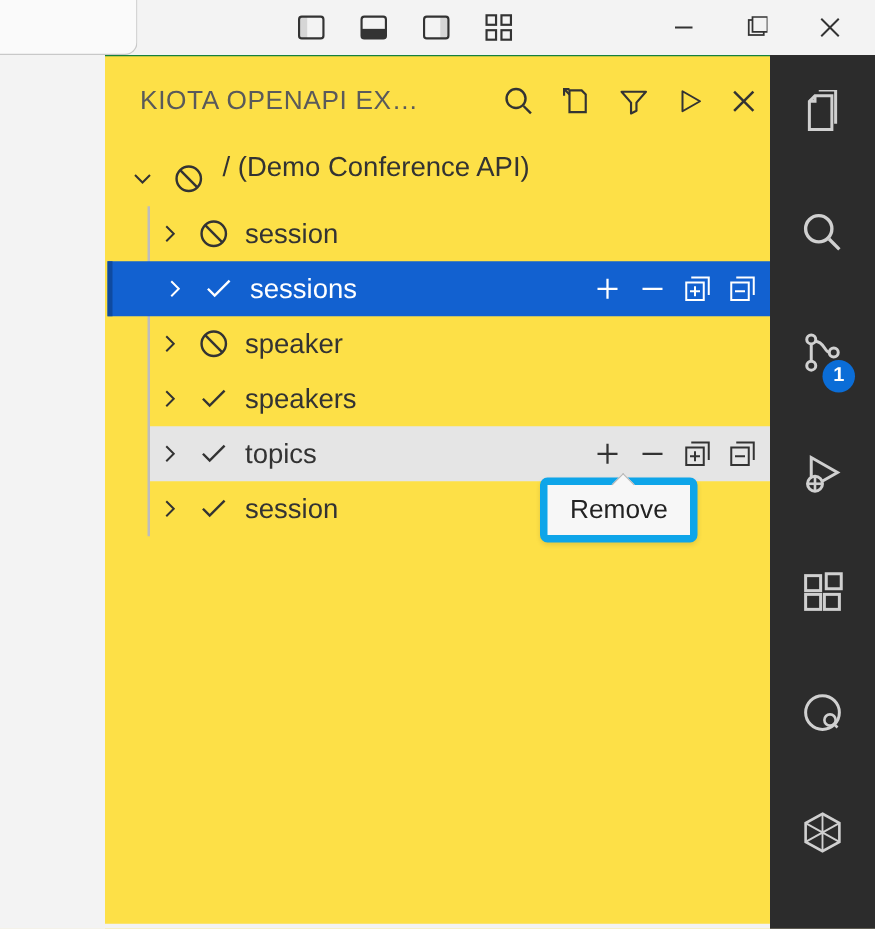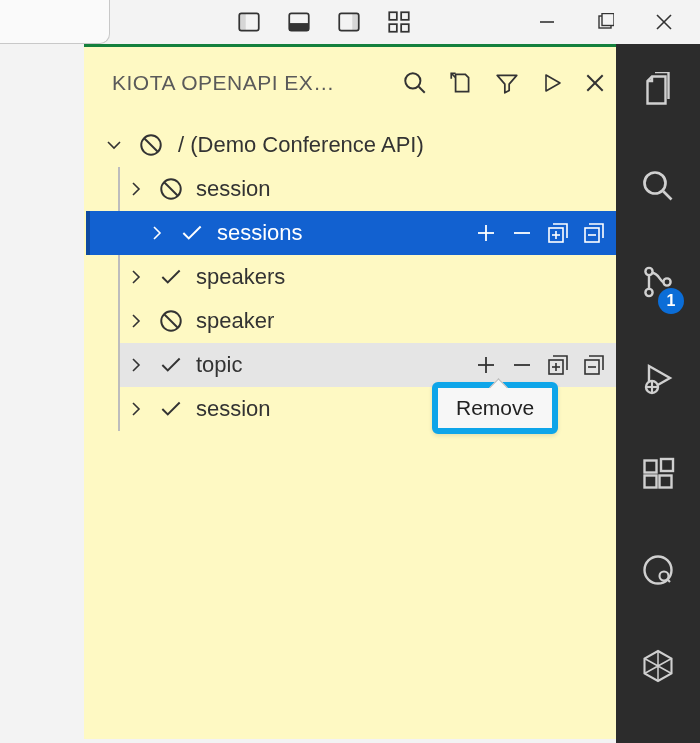--- a/index.html
+++ b/index.html
@@ -15,47 +15,47 @@
   .titlebar .tab-stub {
     width: 110px; height: 44px; border: 1px solid #c8c8c8; border-top:none; border-left:none;
     border-bottom-right-radius: 10px; background:#fafafa;
   }
   .titlebar .center-icons { display:flex; gap:24px; align-items:center; }
   .titlebar .right-icons  { display:flex; gap:40px; align-items:center; margin-right:26px;}
 
   
   .main {
     position:absolute; top:44px; left:84px; width:532px; bottom:4px;
-    background:#fef9c3;
-    border-top:3px solid #15803d;
+    background:#fde047;
+    border-top:1px solid #15803d;
   }
   .panel-header {
     height:72px; display:flex; align-items:center; padding-left:28px; padding-right:10px; gap:4px;
   }
   .panel-title { flex:1; color:#5a5a5a; letter-spacing:0.5px; font-size:21px; overflow:hidden; white-space:nowrap; text-overflow:ellipsis; min-width:0;}
   .panel-actions { display:flex; gap:20px; align-items:center; }
   .panel-actions .icon { color:#333; }
 
   
   .tree { padding-top:4px; }
   .tree-root-row {
-    display:flex; align-items:center; height:44px; padding-left:20px; gap:14px; color:#333;
+    display:flex; height:44px; padding-left:20px; gap:14px; color:#333;
   }
   .tree-root-row .label { color:#333; }
   .tree-children { border-left:2px solid #bdbdbd; margin-left:34px;}
   .tree-row {
     display:flex; align-items:center; height:44px; padding-left:6px; gap:12px;
     color:#333; position:relative;
   }
   .tree-row .label { flex:1; }
   .tree-row .row-actions { display:none; gap:12px; align-items:center; margin-right:10px;}
   .tree-row .row-actions .icon { flex:0 0 auto; }
 
   .tree-row.selected { background:#1261d0; color:#fff; }
-  .tree-row.selected { margin-left:-34px; padding-left:57px; border-left:4px solid #0e4aa0;}
+  .tree-row.selected { margin-left:-34px; padding-left:40px; border-left:4px solid #0e4aa0;}
   .tree-row.selected .icon-stroke { stroke:#fff; }
   .tree-row.selected .row-actions { display:flex; }
 
   .tree-row.hover { background:#e5e5e5; }
   .tree-row.hover .row-actions { display:flex; }
 
   .tooltip {
     position:absolute; top:382px; left:432px;
     background:#f7f7f7; border:6px solid #0ea5e9; border-radius:6px;
     padding:8px 18px; color:#222; font-size:21px;
@@ -254,51 +254,51 @@
   </div>
         </div>
         <div class="tree-row">
           <span class="icon">
             <svg width="20" height="20" viewBox="0 0 20 20" fill="none">
               <path d="M7 4l6 6-6 6" class="icon-stroke" stroke="#333" stroke-width="1.6"></path>
             </svg>
           </span>
           <span class="icon">
             <svg width="26" height="26" viewBox="0 0 24 24" fill="none">
-              <path d="M4 12l5 5L20 6" class="icon-stroke" stroke="#333" stroke-width="1.8"></path>
-            </svg>
-          </span>
-          <span class="label">speakers</span>
-  </div>
-        <div class="tree-row">
-          <span class="icon">
-            <svg width="20" height="20" viewBox="0 0 20 20" fill="none">
-              <path d="M7 4l6 6-6 6" class="icon-stroke" stroke="#333" stroke-width="1.6"></path>
-            </svg>
-          </span>
-          <span class="icon">
-            <svg width="26" height="26" viewBox="0 0 24 24" fill="none">
               <circle cx="12" cy="12" r="9" class="icon-stroke" stroke="#333" stroke-width="1.8"></circle>
               <line x1="5.5" y1="5.5" x2="18.5" y2="18.5" class="icon-stroke" stroke="#333" stroke-width="1.8"></line>
             </svg>
           </span>
           <span class="label">speaker</span>
   </div>
+        <div class="tree-row">
+          <span class="icon">
+            <svg width="20" height="20" viewBox="0 0 20 20" fill="none">
+              <path d="M7 4l6 6-6 6" class="icon-stroke" stroke="#333" stroke-width="1.6"></path>
+            </svg>
+          </span>
+          <span class="icon">
+            <svg width="26" height="26" viewBox="0 0 24 24" fill="none">
+              <path d="M4 12l5 5L20 6" class="icon-stroke" stroke="#333" stroke-width="1.8"></path>
+            </svg>
+          </span>
+          <span class="label">speakers</span>
+  </div>
         <div class="tree-row hover">
           <span class="icon">
             <svg width="20" height="20" viewBox="0 0 20 20" fill="none">
               <path d="M7 4l6 6-6 6" class="icon-stroke" stroke="#333" stroke-width="1.6"></path>
             </svg>
           </span>
           <span class="icon">
             <svg width="26" height="26" viewBox="0 0 24 24" fill="none">
               <path d="M4 12l5 5L20 6" class="icon-stroke" stroke="#333" stroke-width="1.8"></path>
             </svg>
           </span>
-          <span class="label">topic</span>
+          <span class="label">topics</span>
   <div class="row-actions">
     <span class="icon" title="Add">
               <svg width="24" height="24" viewBox="0 0 24 24">
                 <line x1="12" y1="4" x2="12" y2="20" class="icon-stroke" stroke="#333" stroke-width="1.8"></line>
                 <line x1="4" y1="12" x2="20" y2="12" class="icon-stroke" stroke="#333" stroke-width="1.8"></line>
               </svg>
             </span>
     <span class="icon" title="Remove">
               <svg width="24" height="24" viewBox="0 0 24 24">
                 <line x1="4" y1="12" x2="20" y2="12" class="icon-stroke" stroke="#333" stroke-width="1.8"></line>

